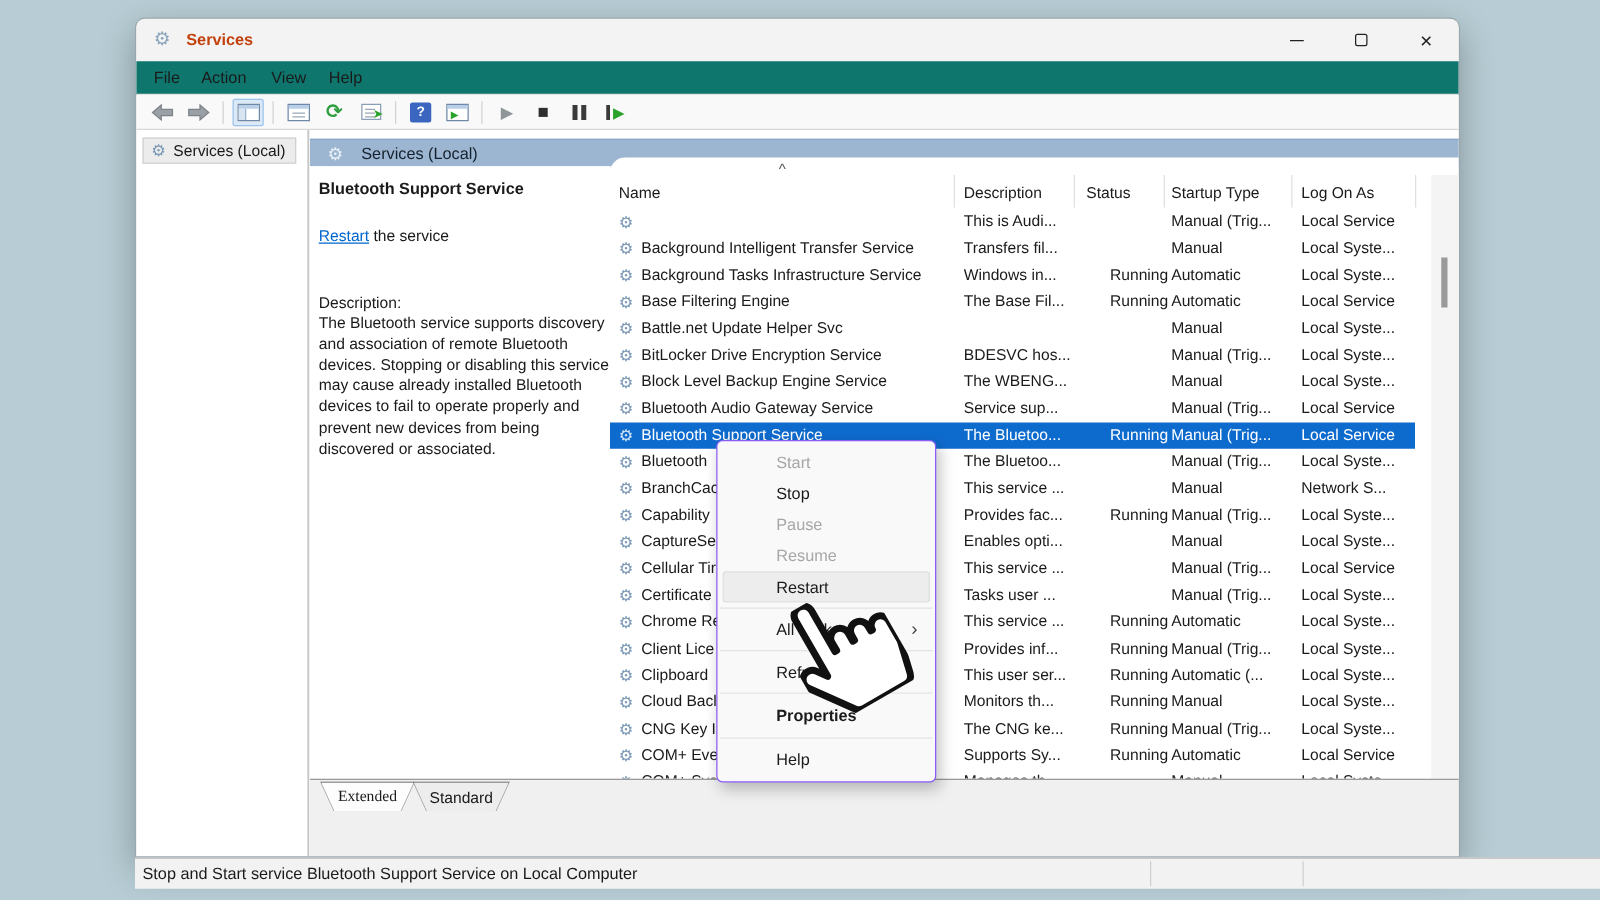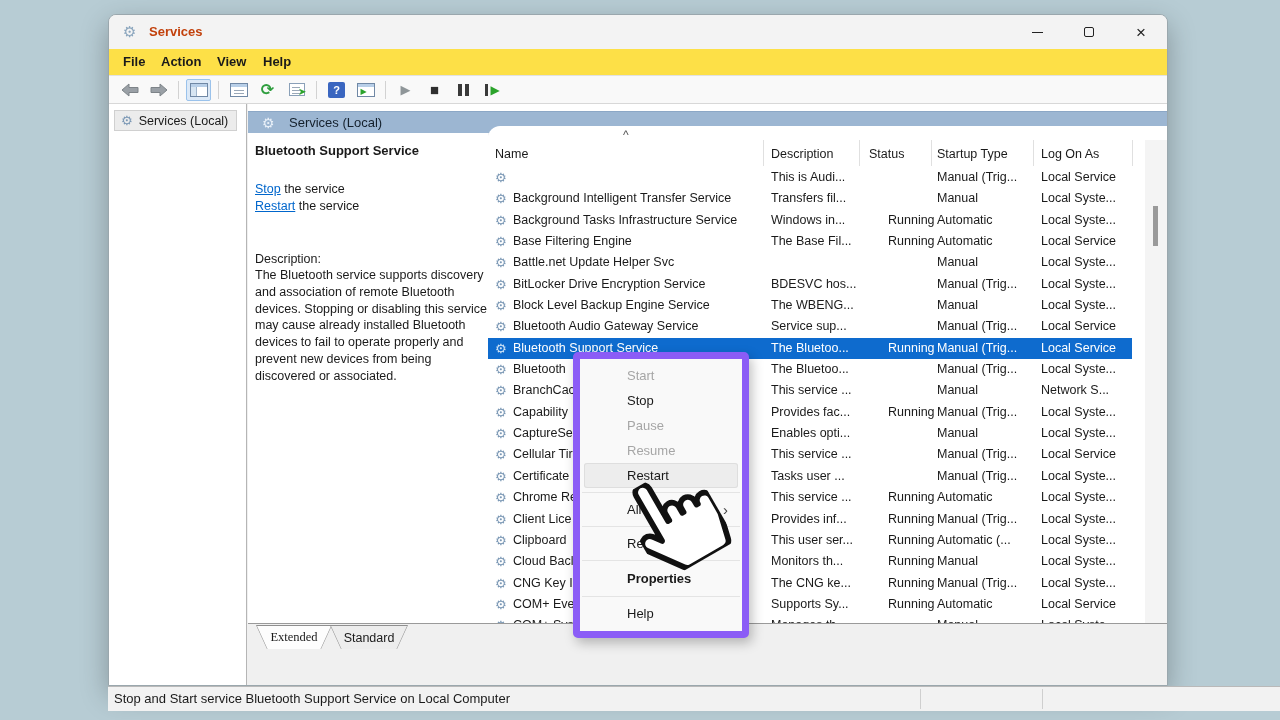--- a/index.html
+++ b/index.html
@@ -19,21 +19,21 @@
   }
   #titlebar { position:absolute; left:0; top:0; right:0; height:34px; background:#f3f3f3; }
   .title-gear { position:absolute; left:14px; top:8px; font-size:15px; color:#8aa5bd; line-height:18px; }
   .title-text { position:absolute; left:40px; top:9px; font-size:13px; color:#c2410c;font-weight:bold; }
   .win-controls { position:absolute; right:0; top:0; height:34px; display:flex; }
   .win-btn { width:52px; height:34px; display:flex; align-items:center; justify-content:center; color:#222; }
   .glyph-min { width:11px; height:1px; background:#222; }
   .glyph-max { width:10px; height:10px; border:1px solid #222; border-radius:2px; }
   .glyph-close { font-size:17px; line-height:17px; }
 
-  #menubar { position:absolute; left:0; top:34px; right:0; height:27px; background:#fde047; border-bottom:1px solid #e2e2e2;font-weight:bold; }
+  #menubar { position:absolute; left:0; top:34px; right:0; height:27px; background:#0f766e; border-bottom:1px solid #e2e2e2; }
   .menu-entry { position:absolute; top:5px; font-size:13px; color:#1a1a1a; }
 
   #toolbar { position:absolute; left:0; top:61px; right:0; height:28px; background:#f9f9f9; border-bottom:1px solid #d8d8d8; display:flex; align-items:center; padding-left:8px; gap:4px; }
   .tb-btn { width:25px; height:22px; display:flex; align-items:center; justify-content:center; }
   .tb-sep { width:1px; height:18px; background:#d2d2d2; margin:0 3px; }
   .active-box { background:#dce9f7; border:1px solid #9ac2eb; border-radius:2px; }
   .nav-svg { display:block; }
   .win-icon { width:18px; height:14px; border:1px solid #7088a5; background:#fff; position:relative; }
   .win-icon .bar { position:absolute; left:0; top:0; right:0; height:3px; background:#b8cfe8; }
   .win-icon .col { position:absolute; left:0; top:3px; bottom:0; width:6px; background:#d7e5f2; border-right:1px solid #9fb4cb; }
@@ -84,21 +84,21 @@
   .c-logon { left:553px; width:90px; }
   .svc-row.selected { background:#0e6bce; }
   .svc-row.selected .cell { color:#fff; }
   .svc-row.selected .icon-gear { color:#cfe3f6; }
   .scroll-track { position:absolute; right:0; top:14px; bottom:0; width:22px; background:#f4f4f4; }
   .scroll-thumb { position:absolute; right:9px; top:66px; width:5px; height:40px; background:#9a9a9a; }
 
   
   #context-menu {
     position:absolute; left:573px; top:352px; width:176px; z-index:10;
-    background:#f9f9f9; border:7px solid #8b5cf6; border-radius:5px;
+    background:#f9f9f9; border:1px solid #8b5cf6; border-radius:5px;
     box-shadow:3px 5px 12px rgba(0,0,0,.25); padding:4px 0 5px 0;
   }
   .menu-item { position:relative; height:25px; line-height:25px; padding-left:47px; font-size:13px; color:#1a1a1a; }
   .menu-item.disabled { color:#a6a6a6; }
   .menu-item.bold { font-weight:bold; height:27px; line-height:27px; }
   .menu-item.highlighted { background:#ededed; box-shadow:inset 0 0 0 1px #dedede; border-radius:3px; margin:0 4px; padding-left:43px; }
   .submenu-arrow { position:absolute; right:14px; top:0; font-size:15px; color:#444; }
   .menu-sep { height:1px; background:#e4e4e4; margin:4px 2px; }
 
   #hand-cursor { position:absolute; left:634px; top:472px; width:84px; height:96px; z-index:20; transform:rotate(-30deg); }
@@ -224,21 +224,20 @@
   </div>
 
   <div id="band-topstrip"></div>
   <div id="band">
     <span class="band-gear">⚙</span>
     <span class="band-title">Services (Local)</span>
   </div>
 
   <div id="detail-pane">
     <div class="svc-title">Bluetooth Support Service</div>
-    <div class="svc-link-line"><a class="svc-link">Stop</a><span> the service</span></div>
     <div class="svc-link-line"><a class="svc-link">Restart</a><span> the service</span></div>
     <div class="desc-label">Description:</div>
     <div class="desc-text">The Bluetooth service supports discovery and association of remote Bluetooth devices.  Stopping or disabling this service may cause already installed Bluetooth devices to fail to operate properly and prevent new devices from being discovered or associated.</div>
   </div>
 
   <div id="list-pane">
     <span class="sort-ind">^</span>
     <span class="col-hdr" style="left:7px">Name</span>
     <span class="col-hdr" style="left:283px">Description</span>
     <span class="col-hdr" style="left:381px">Status</span>

